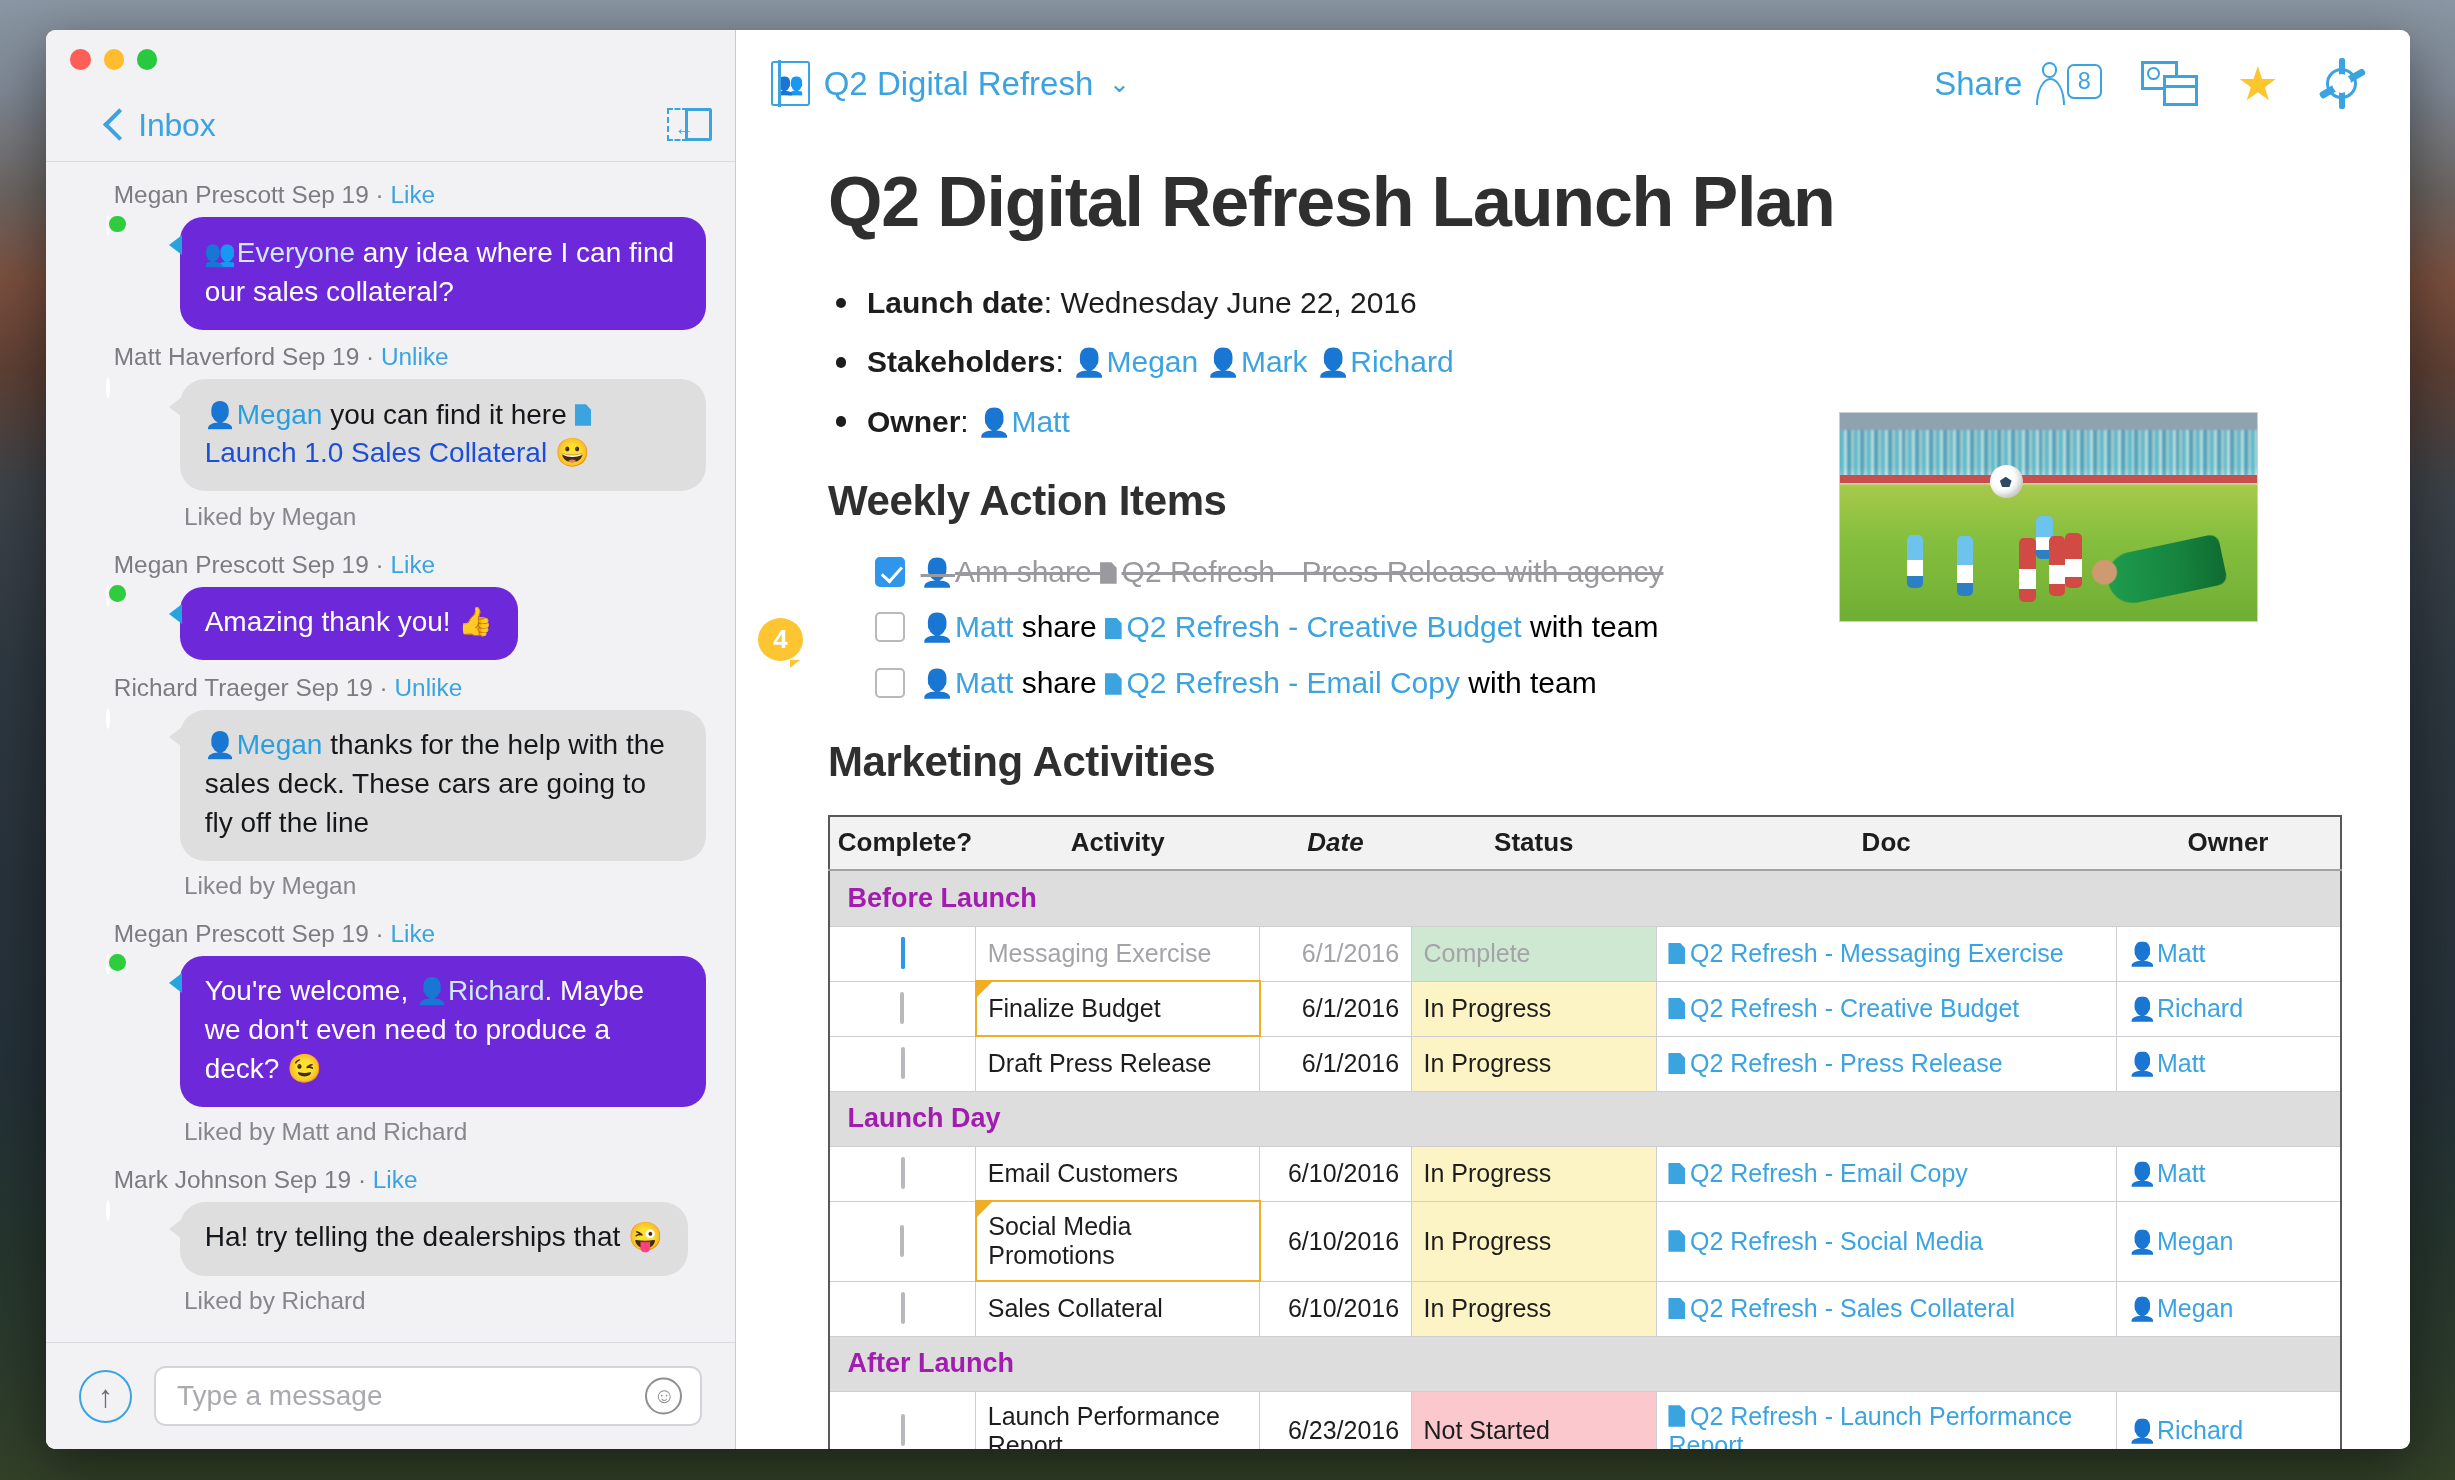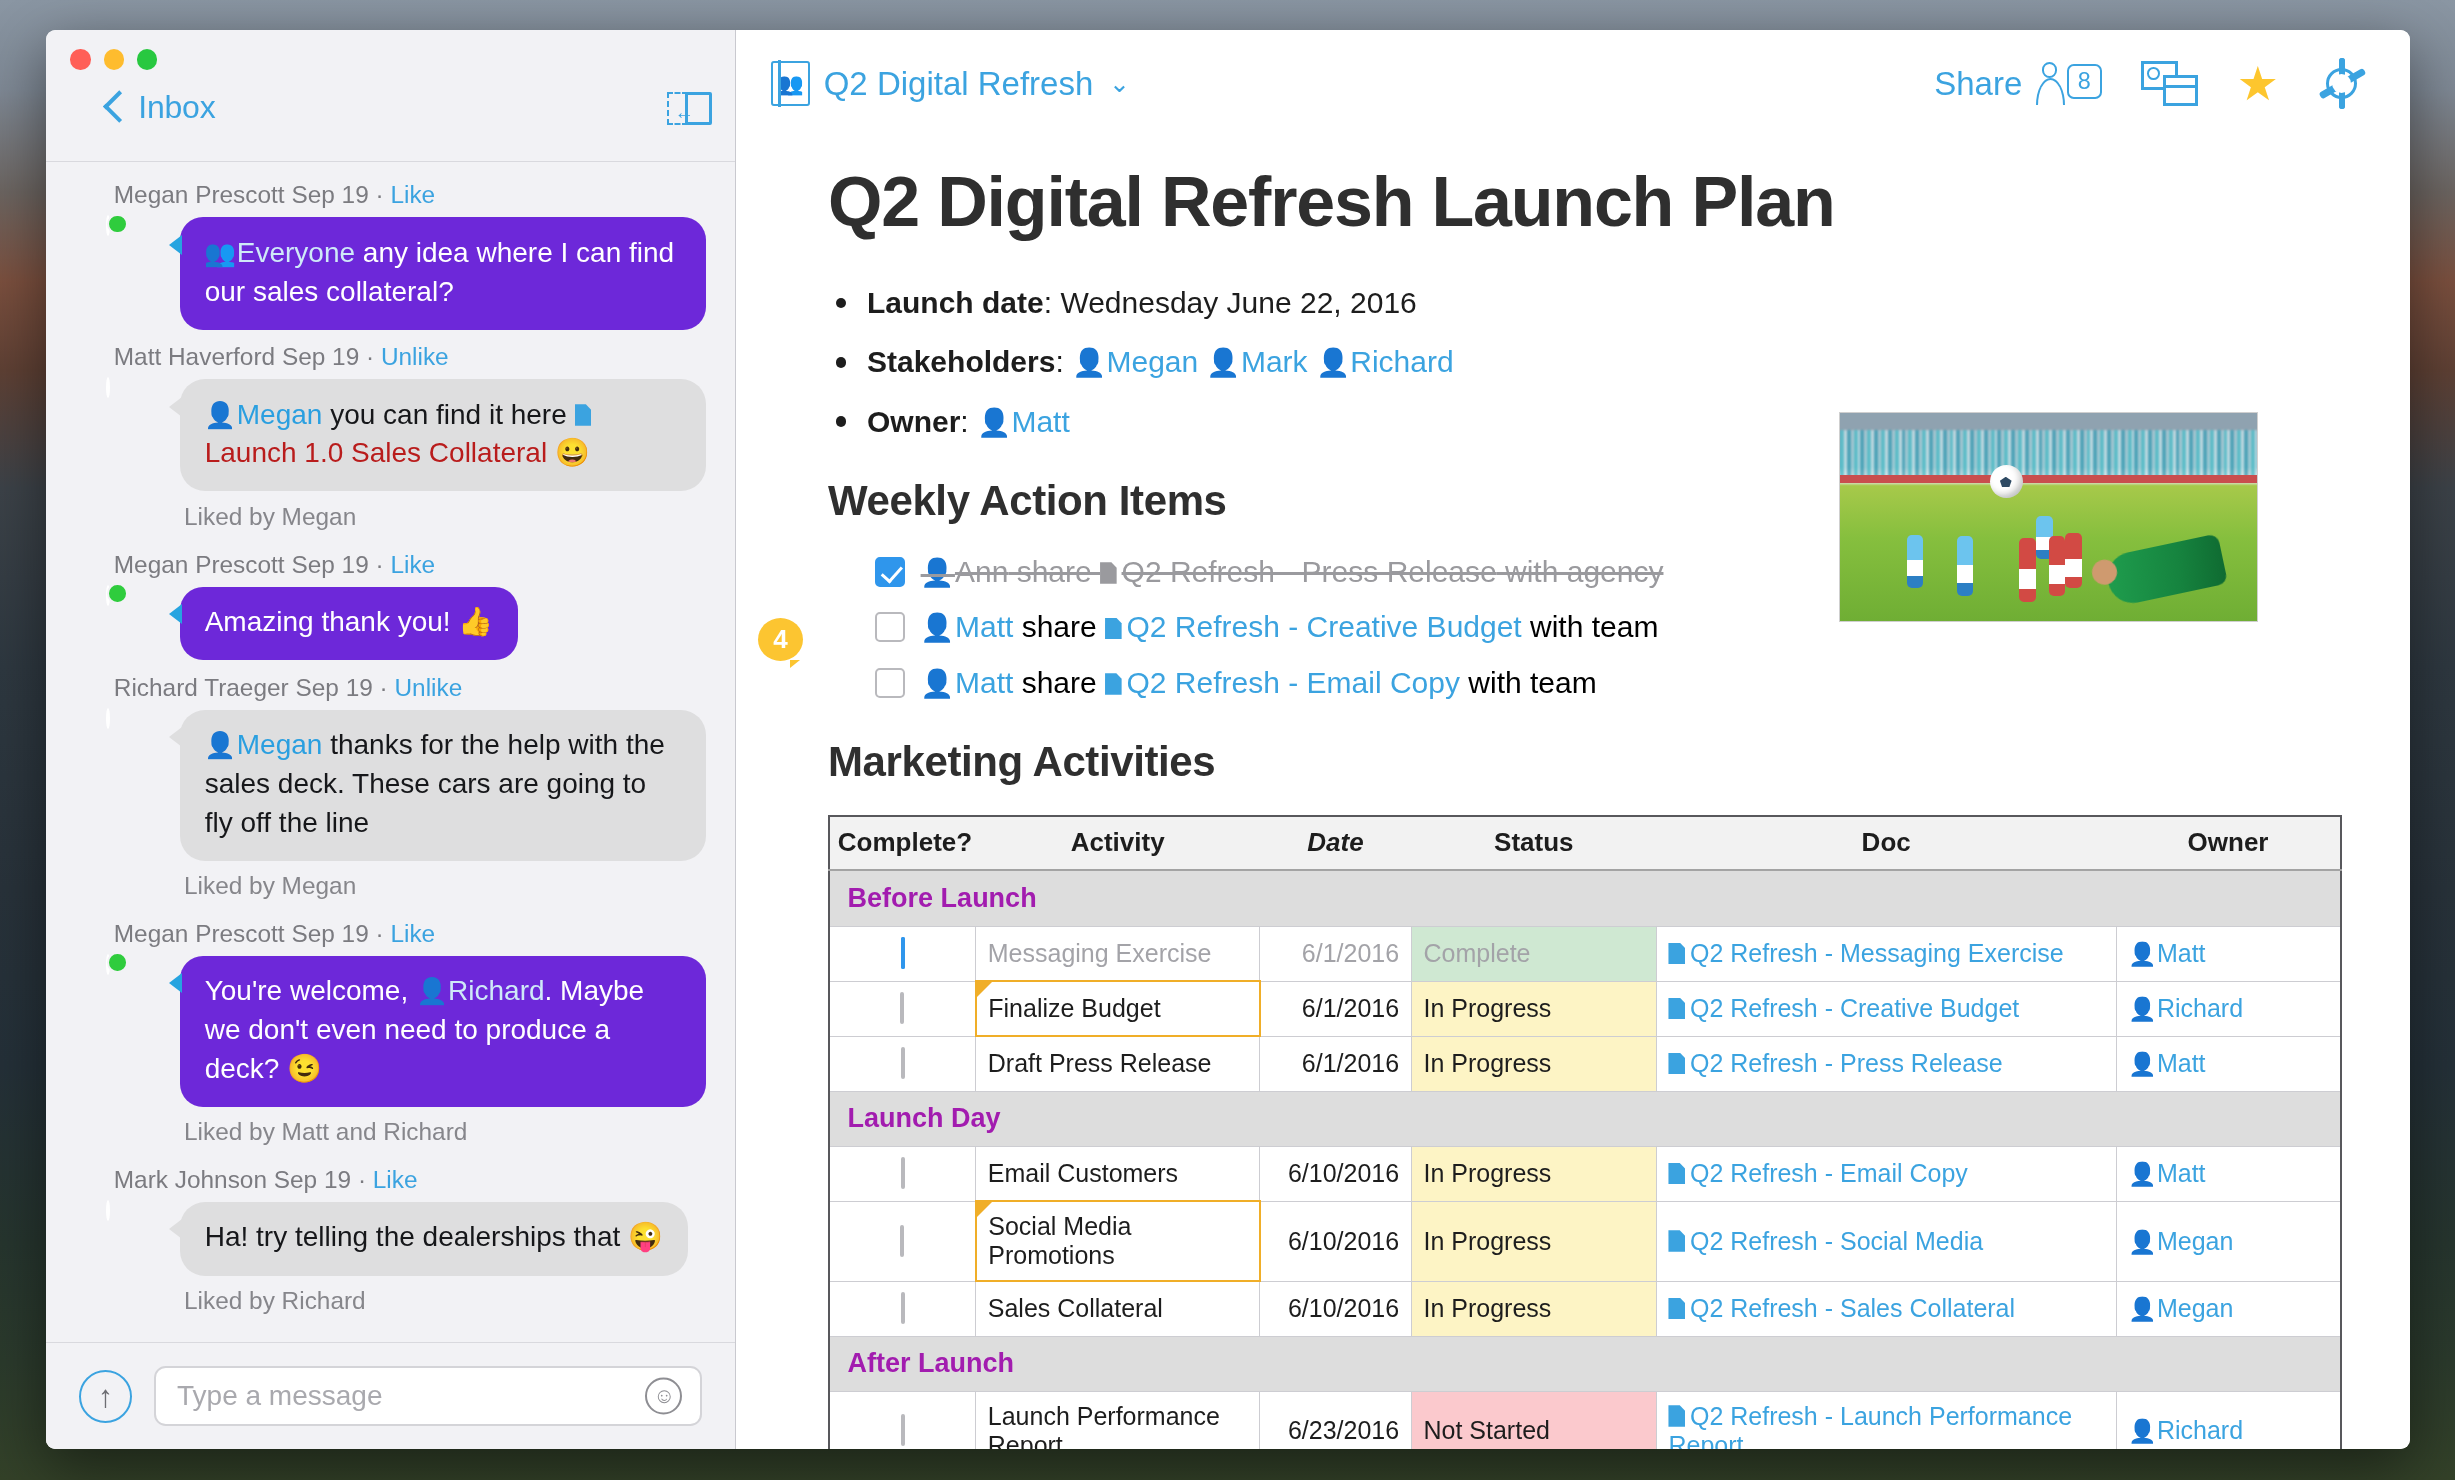--- a/index.html
+++ b/index.html
@@ -46,20 +46,21 @@
     padding-left: 24.4px;
   }
   .dot { width: 20.5px; height: 20.5px; border-radius: 50%; }
   .dot.red { background: #ff5f57; }
   .dot.yellow { background: #febc2e; }
   .dot.green { background: #28c840; }
 
   .chat-head {
     height: 73px;
     display: flex;
+    align-items: center;
     padding: 0 23.4px 0 57px;
     border-bottom: 1px solid #d9d9de;
     position: relative;
   }
   .back-chevron {
     width: 21.5px; height: 35px;
     position: relative;
     flex: 0 0 auto;
     margin-right: 13.7px;
   }
@@ -167,21 +168,21 @@
     left: -10.7px; top: 17.6px;
     width: 0; height: 0;
     border-top: 10.7px solid transparent;
     border-bottom: 10.7px solid transparent;
   }
   .bubble.blue::before { border-right: 13.7px solid #26a4e0; }
   .bubble.grey::before { border-right: 13.7px solid #dededf; }
 
   .bubble .mention-b { color: #cfe9f8; }
   .bubble .mention { color: #2a9fe0; }
-  .bubble .doclink { color: #b91c1c; }
+  .bubble .doclink { color: #1d4ed8; }
   .liked {
     font-size: 24.4px;
     color: #86868b;
     padding: 11.7px 0 5.9px 78px;
   }
 
   .person-glyph { font-size: .92em; }
 
   .composer {
     border-top: 1px solid #d9d9de;

